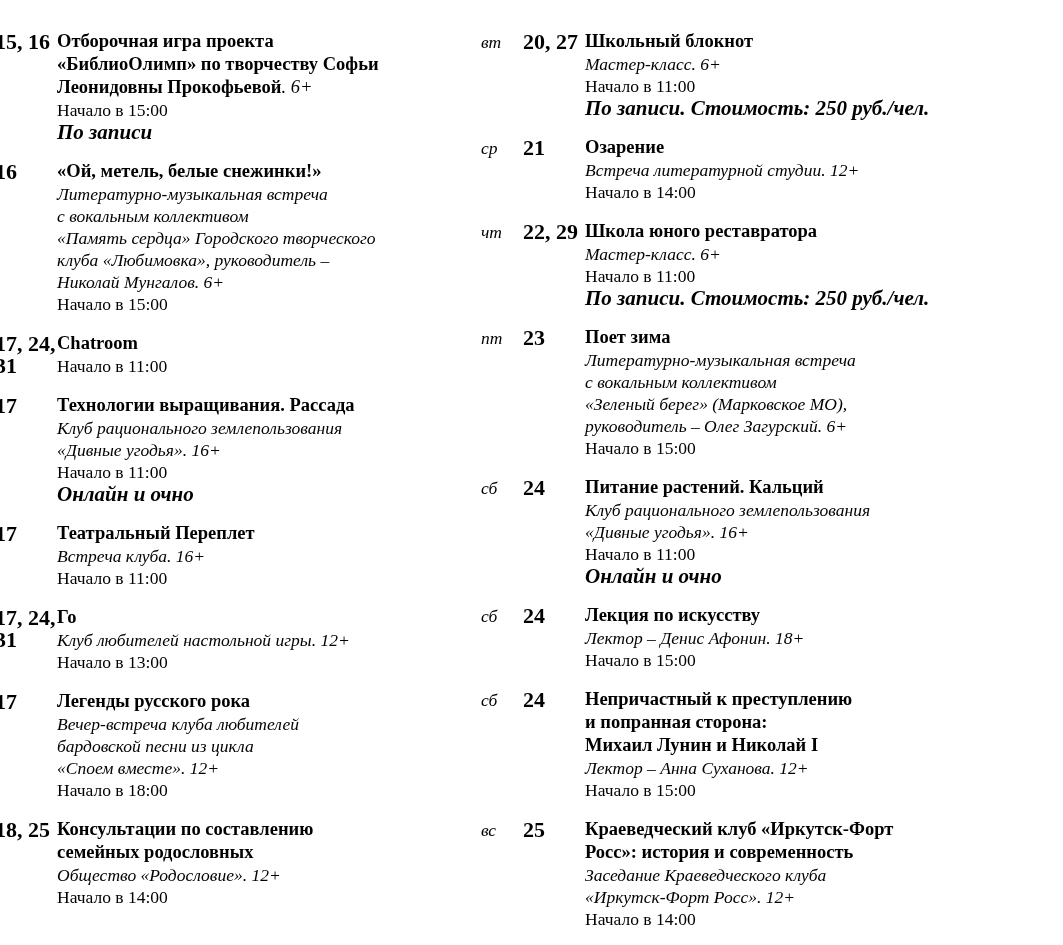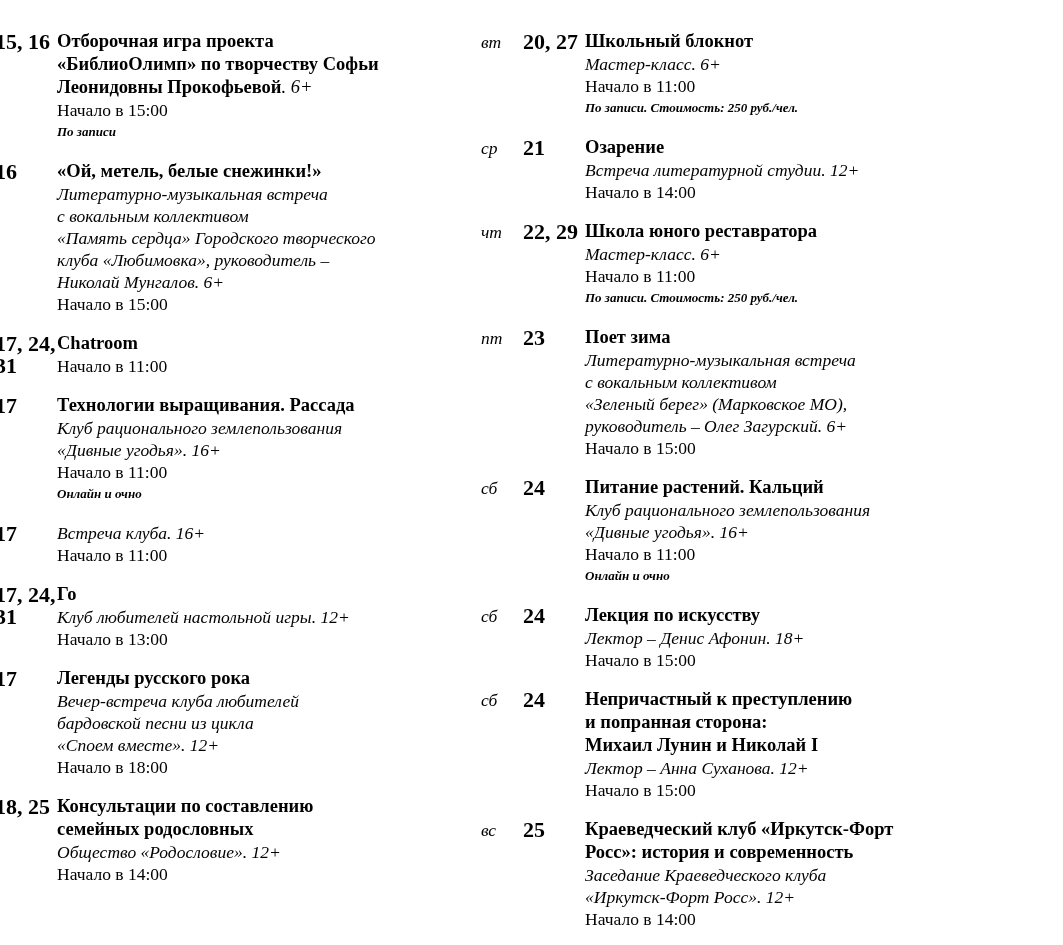--- a/index.html
+++ b/index.html
@@ -72,21 +72,21 @@
     line-height: 22px;
     white-space: pre-line;
   }
   .time {
     font-size: 17.5px;
     line-height: 22px;
   }
   .note {
     font-style: italic;
     font-weight: bold;
-    font-size: 13px;
+    font-size: 21px;
     line-height: 22px;
   }
 </style>
 </head>
 <body>
 
 <div class="page">
 
   <div class="column">
 
@@ -136,20 +136,21 @@
 «Дивные угодья». 16+</div>
         <div class="time">Начало в 11:00</div>
         <div class="note">Онлайн и очно</div>
       </div>
     </div>
 
     <div class="entry">
       <div class="day">сб</div>
       <div class="dates">17</div>
       <div class="body">
+        <div class="title">Театральный Переплет</div>
         <div class="desc">Встреча клуба. 16+</div>
         <div class="time">Начало в 11:00</div>
       </div>
     </div>
 
     <div class="entry">
       <div class="day">сб</div>
       <div class="dates">17, 24,
 31</div>
       <div class="body">

